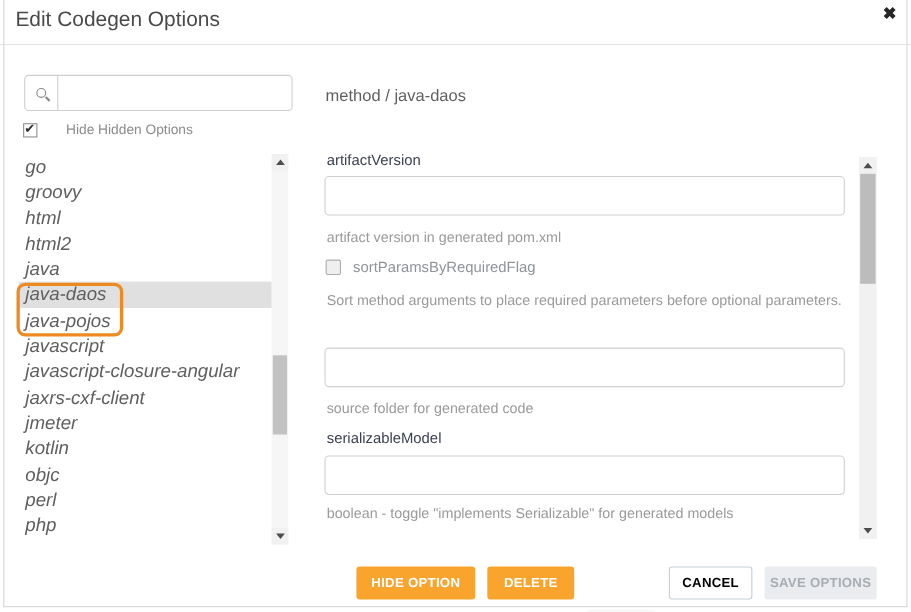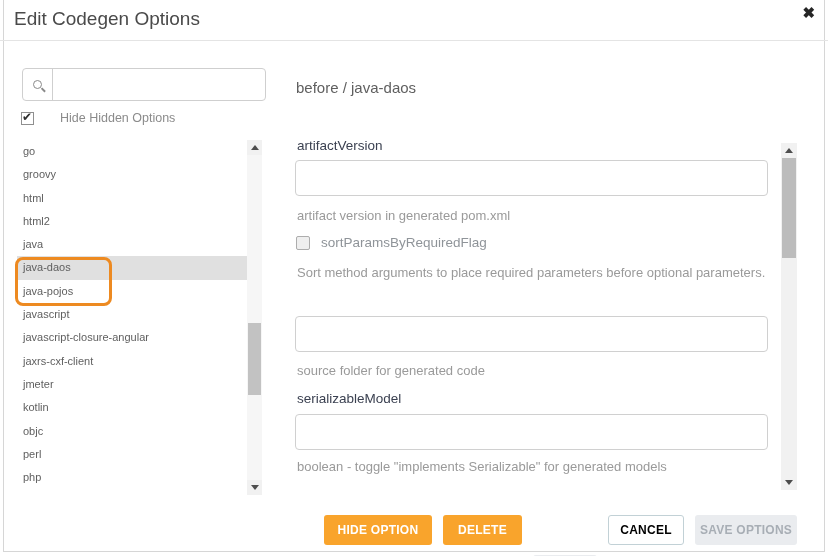--- a/index.html
+++ b/index.html
@@ -26,22 +26,22 @@
   .search-input { flex:1; border:none; outline:none; font-size:13px; padding:0 8px;
                   font-family:"Liberation Sans", sans-serif; background:transparent; }
 
   .hide-hidden { position:absolute; left:21px; top:111px; display:flex; align-items:center; gap:26px;justify-content:flex-end; }
   .cb { width:13px; height:13px; border:1px solid #8f8f8f; background:#fff; position:relative; }
   .cb.checked::after { content:"\2714"; position:absolute; left:0px; top:-3px;
                        font-size:12px; color:#2e2e2e; }
   .cb-label { font-size:12.5px; color:#8b8b8b; }
 
   .lang-list { position:absolute; left:17px; top:140px; width:245px; height:355px; }
-  .lang-item { height:23.3px; line-height:23.3px; padding-left:6px; font-size:11px;
-               color:#5f5f5f; width:230px; cursor:pointer; }
+  .lang-item { height:23.3px; line-height:23.3px; padding-left:6px; font-size:17px;
+               color:#5f5f5f; width:230px; cursor:pointer;font-style:italic; }
   .lang-item.selected { background:#e0e0e0; }
 
   .annotation { position:absolute; left:15px; top:257px; width:97px; height:49px;
                 border:3px solid #ed8a21; border-radius:8px; pointer-events:none; }
 
   
   .sb { position:absolute; background:#f6f6f6; }
   .sb-btn { position:absolute; left:0; width:100%; height:15px; background:#f1f1f1;
             display:flex; align-items:center; justify-content:center; cursor:pointer; }
   .sb-btn.up { top:0; }  .sb-btn.down { bottom:0; }
@@ -128,21 +128,21 @@
         </div>
       <div class="sb-thumb"></div>
       <div class="sb-btn down">
           <span class="tri-down"></span>
         </div>
     </div>
   </div>
 
   <div class="annotation"></div>
 
-  <div class="rp-heading">before / java-daos</div>
+  <div class="rp-heading">method / java-daos</div>
 
   <div class="rp">
     <div class="f-label t-label1">artifactVersion</div>
     <input class="f-input t-input1" type="text" value="" style="">
     <div class="f-desc t-desc1">artifact version in generated pom.xml</div>
 
     <div class="cb-row t-cbrow">
       <div class="cb2"></div>
       <span class="cb2-label">sortParamsByRequiredFlag</span>
     </div>

